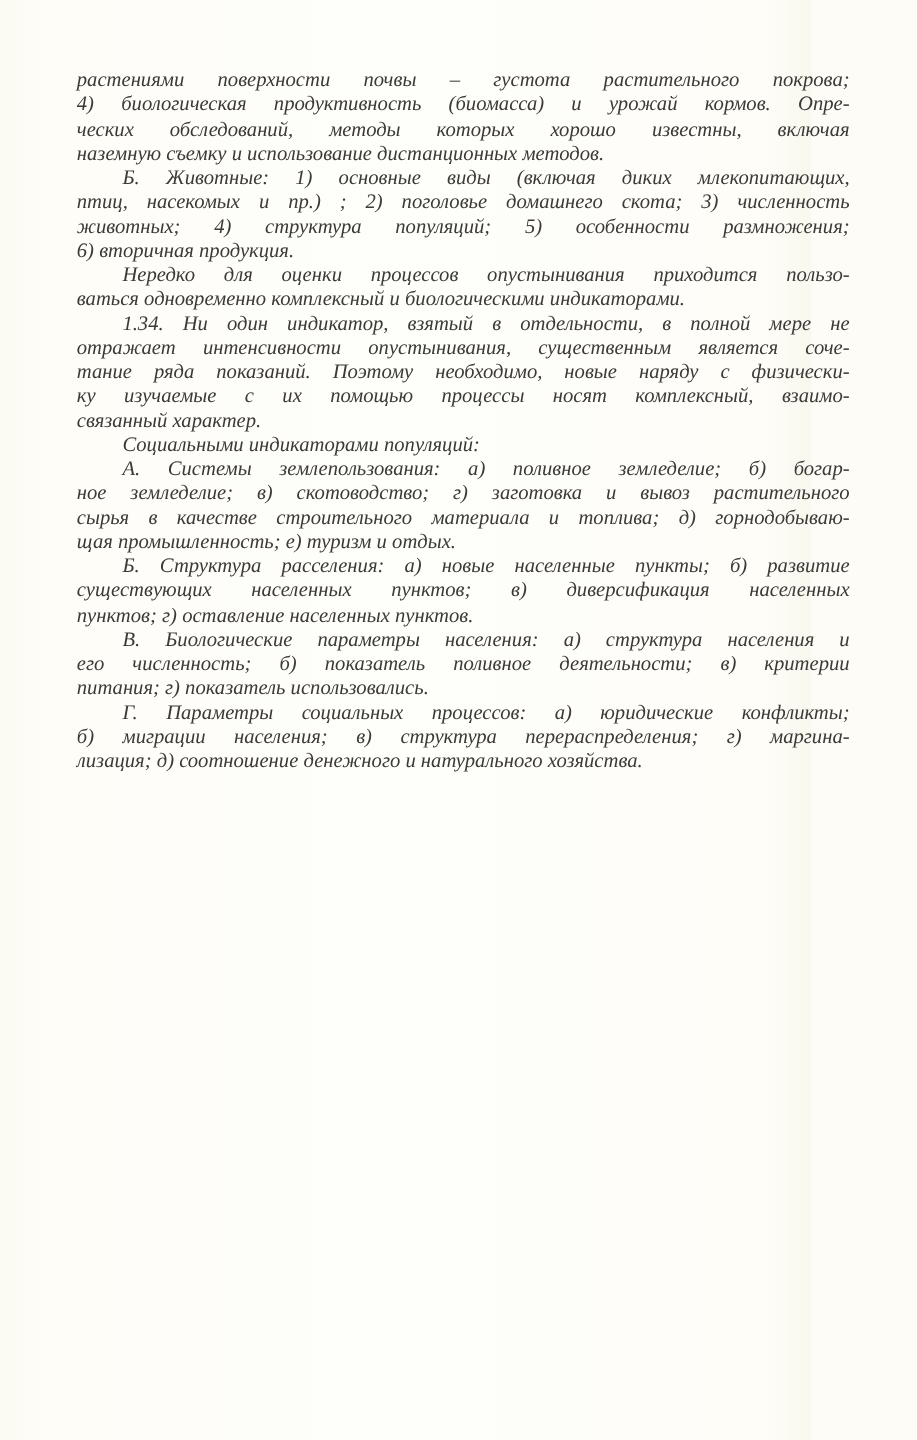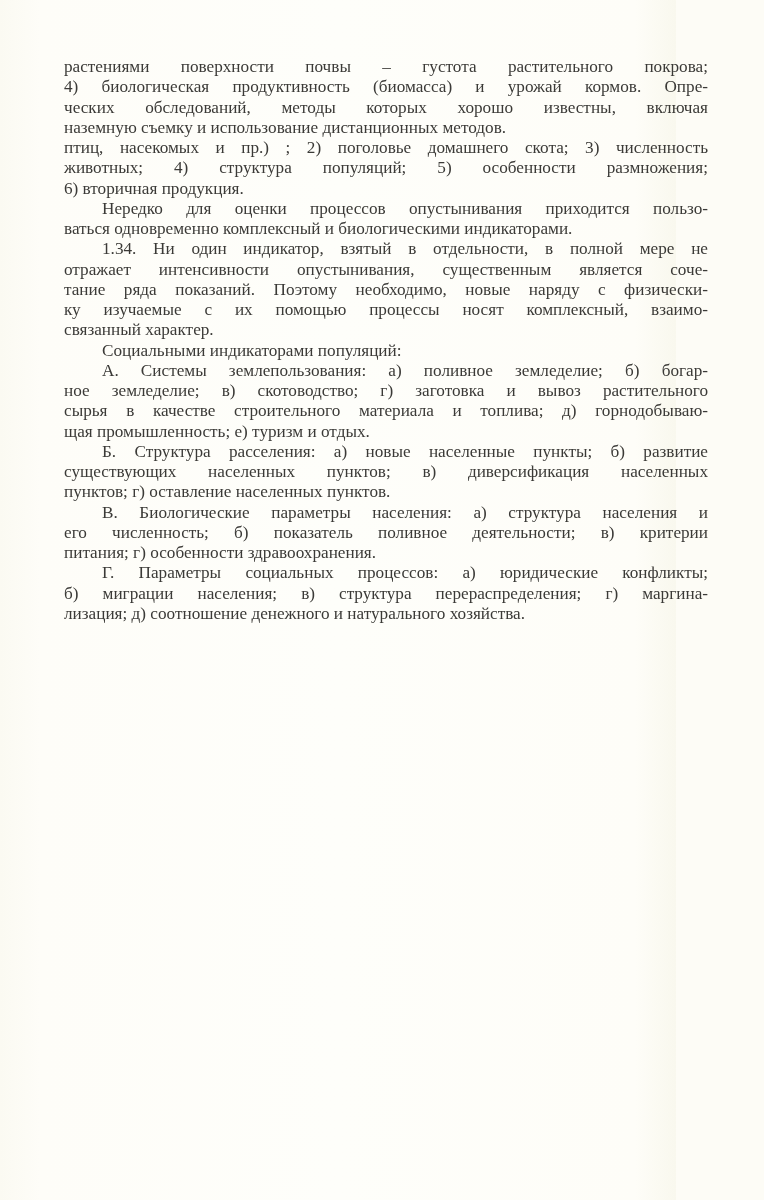--- a/index.html
+++ b/index.html
@@ -12,20 +12,21 @@
       background: #fdfcf6;
       overflow: hidden;
       position: relative;
     }
     .page {
       position: absolute;
       left: 0; top: 0;
       width: 676px;
       height: 1200px;
       background: linear-gradient(90deg, #fbfaf2 0%, #fefdf8 6%, #fefefa 50%, #fefdf8 94%, #f9f8ee 100%);
+      font-style: italic;
     }
     .text-block {
       position: absolute;
       left: 64px;
       top: 57px;
       width: 644px;
       font-family: "Liberation Serif", "DejaVu Serif", serif;
       font-size: 17.2px;
       line-height: 20.25px;
       color: #3b3a37;
@@ -51,20 +52,21 @@
 
 <div class="page">
   <div class="text-block" id="text-block">
       <div>
         <span class="line">растениями поверхности почвы – густота растительного покрова;</span>
         <span class="line">4) биологическая продуктивность (биомасса) и урожай кормов. Опре-</span>
         <span class="line">ческих обследований, методы которых хорошо известны, включая</span>
         <span class="line last">наземную съемку и использование дистанционных методов.</span>
       </div>
       <div>
+        <span class="line first-indent">Б. Животные: 1) основные виды (включая диких млекопитающих,</span>
         <span class="line">птиц, насекомых и пр.) ; 2) поголовье домашнего скота; 3) численность</span>
         <span class="line">животных; 4) структура популяций; 5) особенности размножения;</span>
         <span class="line last">6) вторичная продукция.</span>
       </div>
       <div>
         <span class="line first-indent">Нередко для оценки процессов опустынивания приходится пользо-</span>
         <span class="line last">ваться одновременно комплексный и биологическими индикаторами.</span>
       </div>
       <div>
         <span class="line first-indent">1.34. Ни один индикатор, взятый в отдельности, в полной мере не</span>
@@ -83,21 +85,21 @@
         <span class="line last">щая промышленность; е) туризм и отдых.</span>
       </div>
       <div>
         <span class="line first-indent">Б. Структура расселения: а) новые населенные пункты; б) развитие</span>
         <span class="line">существующих населенных пунктов; в) диверсификация населенных</span>
         <span class="line last">пунктов; г) оставление населенных пунктов.</span>
       </div>
       <div>
         <span class="line first-indent">В. Биологические параметры населения: а) структура населения и</span>
         <span class="line">его численность; б) показатель поливное деятельности; в) критерии</span>
-        <span class="line last">питания; г) особенности здравоохранения.</span>
+        <span class="line last">питания; г) показатель использовались.</span>
       </div>
       <div>
         <span class="line first-indent">Г. Параметры социальных процессов: а) юридические конфликты;</span>
         <span class="line">б) миграции населения; в) структура перераспределения; г) маргина-</span>
         <span class="line last">лизация; д) соотношение денежного и натурального хозяйства.</span>
       </div>
     </div>
 </div>
 
 </body></html>

